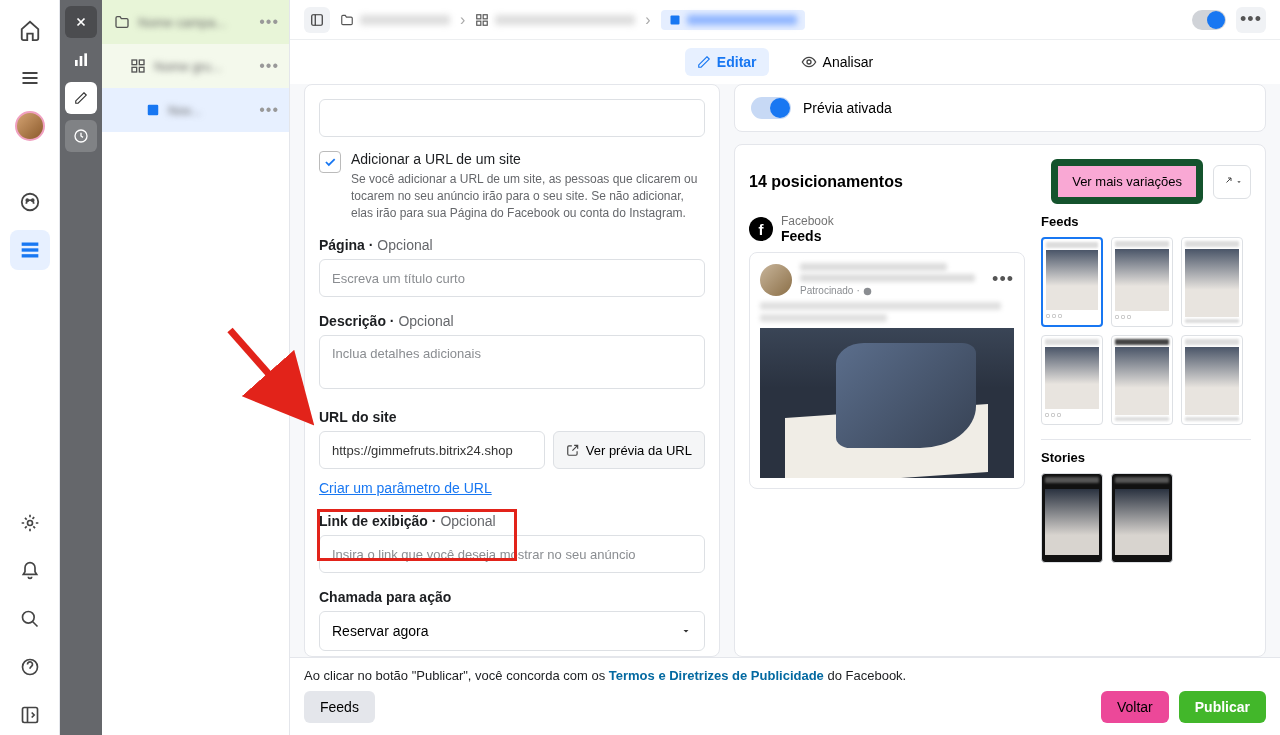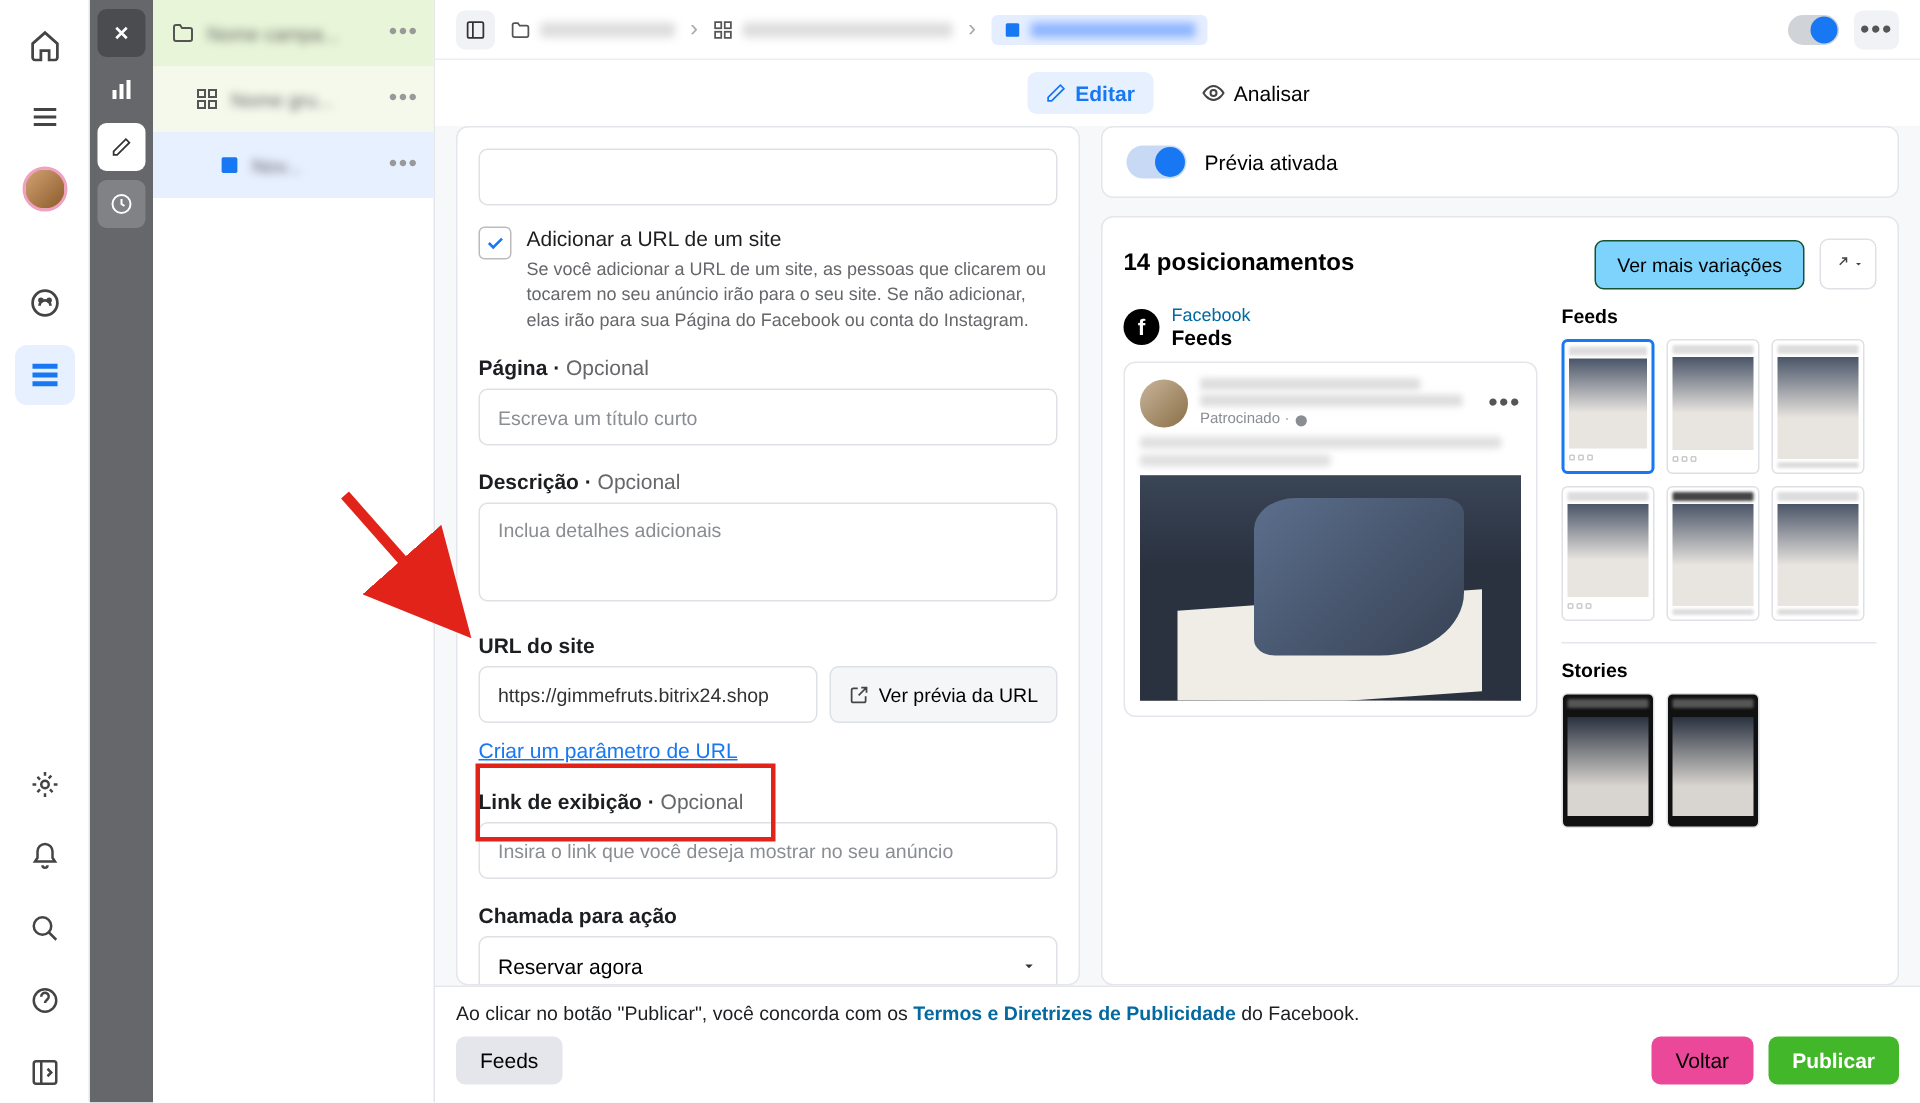--- a/index.html
+++ b/index.html
@@ -56,47 +56,47 @@
 .field-top { height: 38px; border: 1px solid #dde0e4; border-radius: 6px; margin-bottom: 14px; }
 .check-row { display: flex; gap: 10px; }
 .checkbox { width: 22px; height: 22px; border: 1.5px solid #bbb; border-radius: 4px; display: flex; align-items: center; justify-content: center; flex-shrink: 0; color: #1877f2; }
 .check-content { flex: 1; }
 .check-label { font-size: 14px; color: #1c1e21; margin-bottom: 4px; }
 .check-desc { font-size: 12px; color: #65676b; line-height: 1.4; }
 .form-label { font-size: 14px; color: #1c1e21; font-weight: 600; margin-top: 16px; margin-bottom: 6px; }
 .form-label .opt { font-weight: 400; color: #65676b; }
 .input { width: 100%; height: 38px; border: 1px solid #dde0e4; border-radius: 6px; padding: 0 12px; font-size: 13px; color: #333; }
 .input::placeholder { color: #8a8d91; }
-.textarea { width: 100%; height: 66px; border: 1px solid #dde0e4; border-radius: 6px; padding: 10px 12px; font-size: 13px; resize: none; }
+.textarea { width: 100%; height: 54px; border: 1px solid #dde0e4; border-radius: 6px; padding: 10px 12px; font-size: 13px; resize: none; }
 .textarea::placeholder { color: #8a8d91; }
 .url-row { display: flex; gap: 8px; }
 .url-row .input { flex: 1; }
 .preview-btn { padding: 0 12px; height: 38px; border: 1px solid #dde0e4; border-radius: 6px; background: #f5f6f7; display: flex; align-items: center; font-size: 13px; gap: 6px; cursor: pointer; text-align: right; }
 .create-param { margin-top: 10px; display: inline-block; }
 .create-param a { color: #1877f2; font-size: 14px; text-decoration: underline; font-weight: 500; }
 .red-box { border: 3px solid #e2231a; position: absolute; pointer-events: none; }
 .select { width: 100%; height: 40px; border: 1px solid #dde0e4; border-radius: 6px; padding: 0 12px; font-size: 14px; display: flex; align-items: center; justify-content: space-between; cursor: pointer; }
 
 
 .col-right { flex: 1; display: flex; flex-direction: column; gap: 12px; }
 .preview-toggle { background: #fff; border: 1px solid #e4e6eb; border-radius: 8px; padding: 12px 16px; display: flex; align-items: center; gap: 12px; }
 .preview-toggle .sw { width: 40px; height: 22px; border-radius: 11px; background: #c7d9f5; position: relative; }
 .preview-toggle .sw .kn { position: absolute; right: 1px; top: 1px; width: 20px; height: 20px; border-radius: 50%; background: #1877f2; }
 .preview-toggle .txt { font-size: 14px; }
 
 .placements { flex: 1; background: #fff; border: 1px solid #e4e6eb; border-radius: 8px; padding: 14px; overflow: hidden; }
 .placements-head { display: flex; align-items: center; gap: 10px; margin-bottom: 10px; }
 .placements-head .title { font-size: 16px; font-weight: 700; flex: 1; }
-.placements-head .vbtn { padding: 8px 14px; border: 1px solid #14532d; border-radius: 6px; font-size: 13px; background: #7dd3fc; cursor: pointer; margin-left: 29px; }
+.placements-head .vbtn { padding: 8px 14px; border: 7px solid #14532d; border-radius: 6px; font-size: 13px; background: #f9a8d4; cursor: pointer; margin-left: 29px; }
 .placements-head .expand { width: 38px; height: 34px; border: 1px solid #dde0e4; border-radius: 6px; display: flex; align-items: center; justify-content: center; cursor: pointer; gap: 2px; }
 .placements-body { display: flex; gap: 16px; }
 .mock-preview { flex: 1; }
 .mock-head { display: flex; align-items: center; gap: 8px; margin-bottom: 6px; }
 .mock-head .fbico { width: 24px; height: 24px; border-radius: 50%; background: #000; color: #fff; display: flex; align-items: center; justify-content: center; font-weight: 700; font-size: 15px; }
-.mock-head .t1 { font-size: 12px; color: #0369a1; }
+.mock-head .t1 { font-size: 12px; color: #737373; }
 .mock-head .t2 { font-size: 14px; font-weight: 700; }
 .mock-card { border: 1px solid #e4e6eb; border-radius: 8px; padding: 10px; margin-top: 8px; }
 .mock-card .row1 { display: flex; align-items: center; gap: 8px; margin-bottom: 6px; }
 .mock-card .av { width: 32px; height: 32px; border-radius: 50%; background: linear-gradient(135deg,#c8b59b,#8b6f47); }
 .mock-card .lines { flex: 1; }
 .mock-card .bl { height: 8px; background: #ddd; border-radius: 2px; filter: blur(2px); margin-bottom: 3px; }
 .mock-card .spons { font-size: 10px; color: #8a8d91; display: flex; align-items: flex-end; gap: 3px; }
 .mock-card .md { color: #555; font-size: 18px; letter-spacing: 1px; margin-left: auto; }
 .mock-card .txt2 { height: 8px; background: #e0e0e0; filter: blur(2px); margin: 4px 0; border-radius: 2px; }
 .mock-card .img { width: 100%; height: 150px; background: linear-gradient(180deg,#3a4556 0%, #2a3240 40%), radial-gradient(ellipse at 50% 70%, #e8e4df 30%, #1a1a1a 70%); border-radius: 0; margin-top: 6px; position: relative; overflow: hidden; }

